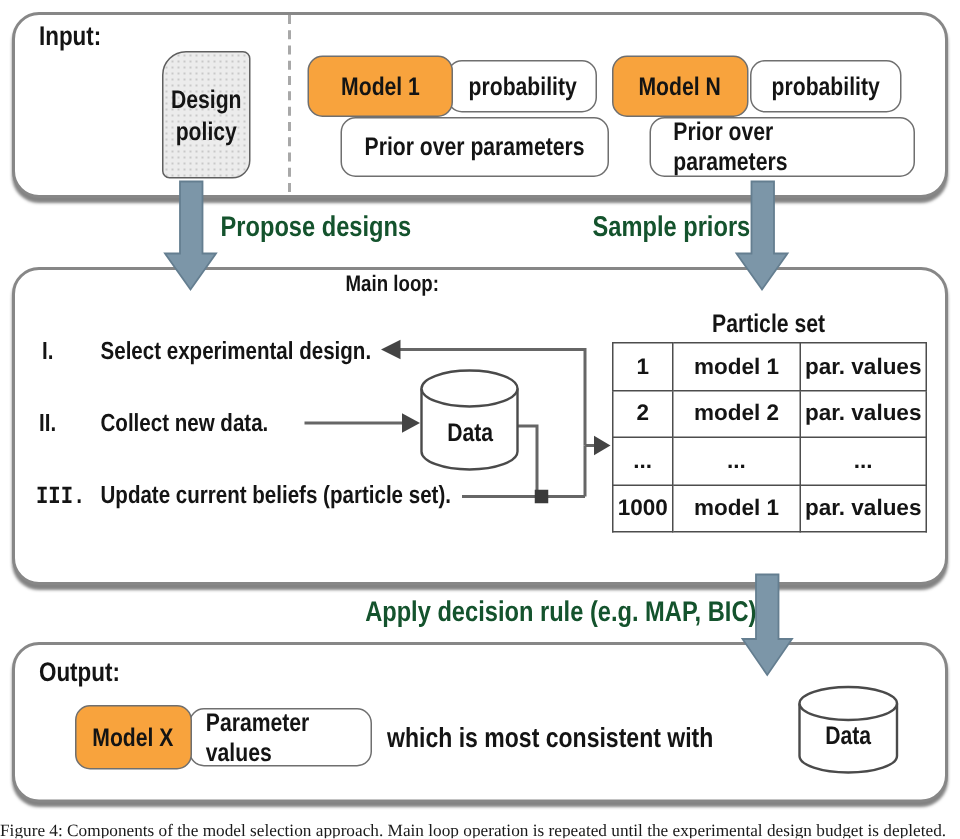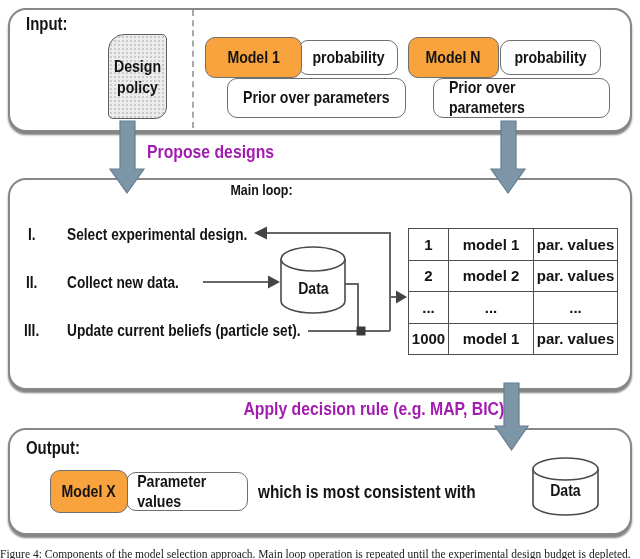--- a/index.html
+++ b/index.html
@@ -17,21 +17,21 @@
         background-color:#ececec;
         background-image:radial-gradient(#c9c9c9 0.8px,transparent 0.9px);
         background-size:4px 4px;
         display:flex;align-items:center;justify-content:center;z-index:3;}
   .divider{position:absolute;border-left:2px dashed #a8a8a8;z-index:2;}
   
   .t{position:absolute;font-weight:bold;color:#141414;white-space:nowrap;z-index:5;}
   .cl{display:inline-block;transform:scaleX(0.83);transform-origin:0 50%;}
   .cx{display:inline-block;transform:scaleX(0.83);transform-origin:50% 50%;}
   .cr{display:inline-block;transform:scaleX(0.83);transform-origin:100% 50%;}
-  .blue{color:#a21caf;}
+  .blue{color:#14532d;}
   .chip span, .note span{font-weight:bold;color:#141414;}
   svg#lines{position:absolute;left:0;top:0;z-index:4;pointer-events:none;}
   
   #ptable{position:absolute;left:408px;top:228px;width:209px;height:127px;
           border-collapse:collapse;table-layout:fixed;z-index:3;background:#fff;}
   #ptable td{border:1px solid #4d4d4d;text-align:center;vertical-align:middle;
              font-weight:bold;font-size:15px;color:#141414;padding:0;}
   #ptable col.c1{width:40px;} #ptable col.c2{width:85px;} #ptable col.c3{width:84px;}
   #caption{position:absolute;left:0;top:548px;width:640px;text-align:left;
            font-family:"Liberation Serif",serif;font-size:11.5px;color:#1a1a1a;
@@ -65,32 +65,34 @@
     <span class="cx" style="font-size:17px;">probability</span>
   </div>
   <div class="chip orange" style="left:408px;top:37px;width:91px;height:41px;">
     <span class="cx" style="font-size:17px;">Model N</span>
   </div>
   <div class="chip" style="left:433px;top:78px;width:177px;height:40px;">
     <span class="cx" style="font-size:17px;">Prior over parameters</span>
   </div>
 
   <div class="t blue" style="left:147px;top:141px;font-size:19px;"><span class="cl">Propose designs</span></div>
+  <div class="t blue" style="left:395px;top:141px;font-size:19px;"><span class="cl">Sample priors</span></div>
   <div class="t blue" style="left:190px;top:398px;width:300px;text-align:left;font-size:19px;"><span class="cr">Apply decision rule (e.g. MAP, BIC)</span></div>
 
   <div class="panel" style="left:8px;top:178px;width:624px;height:212px;"></div>
   <div class="t" style="left:161px;top:181px;width:200px;text-align:center;font-size:15px;"><span class="cx">Main loop:</span></div>
 
   <div class="t" style="left:28px;top:225px;font-size:16.5px;"><span class="cl">I.</span></div>
   <div class="t" style="left:67px;top:225px;font-size:16.5px;"><span class="cl">Select experimental design.</span></div>
   <div class="t" style="left:26px;top:273px;font-size:16.5px;"><span class="cl">II.</span></div>
   <div class="t" style="left:67px;top:273px;font-size:16.5px;"><span class="cl">Collect new data.</span></div>
-  <div class="t" style="left:24px;top:321px;font-size:16.5px;"><span class="cl">III.</span></div>
+  <div class="t" style="left:24px;top:321px;font-size:16.5px;font-family:Liberation Mono, monospace;"><span class="cl">III.</span></div>
   <div class="t" style="left:67px;top:321px;font-size:16.5px;"><span class="cl">Update current beliefs (particle set).</span></div>
 
+  <div class="t" style="left:412px;top:206px;width:200px;text-align:center;font-size:17px;"><span class="cx">Particle set</span></div>
   <table id="ptable">
     <colgroup>
         <col class="c1">
         <col class="c2">
         <col class="c3">
       </colgroup>
     <tbody>
         <tr>
       <td>1</td>
       <td>model 1</td>

